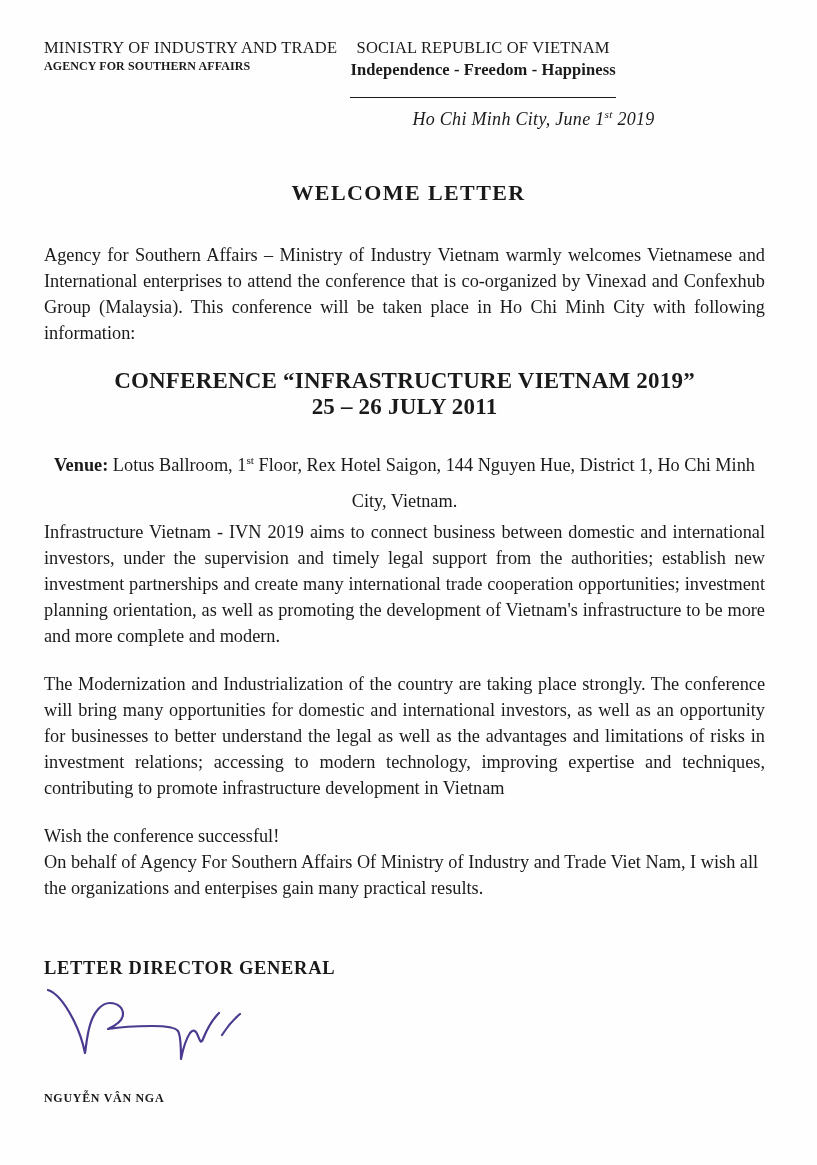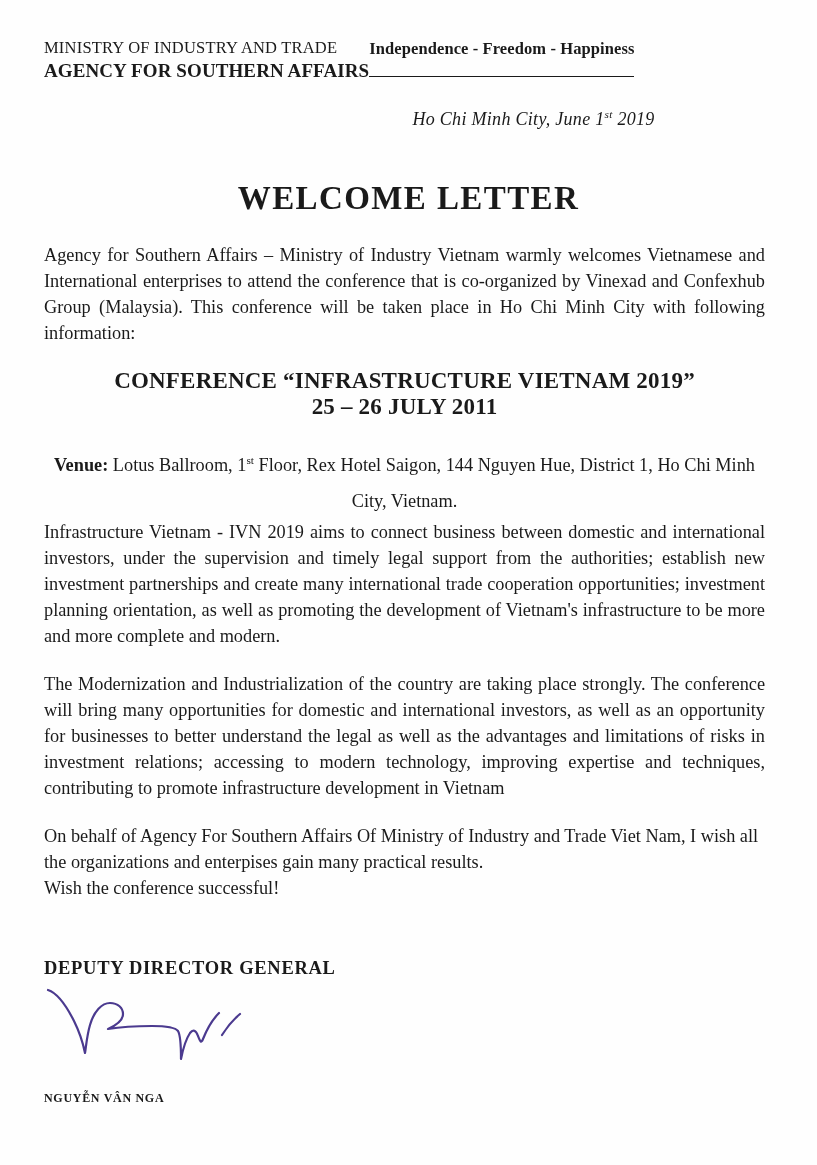--- a/index.html
+++ b/index.html
@@ -46,21 +46,21 @@
     box-sizing: border-box;
     text-align: center;
   }
   .lh-line1 {
     font-size: 16.5px;
     letter-spacing: 0.2px;
     line-height: 1.25;
     white-space: nowrap;
   }
   .lh-line2 {
-    font-size: 19px;
+    font-size: 12px;
     font-weight: bold;
     letter-spacing: 0.1px;
     line-height: 1.3;
     white-space: nowrap;
   }
   .lh-right .lh-line2 {
     display: inline-block;
     border-bottom: 1.6px solid #1a1a1a;
     padding-bottom: 17px;
     font-size: 16.5px;
@@ -85,21 +85,21 @@
     font-style: italic;
   }
 
   
   .doc-title {
     position: absolute;
     top: 180px;
     left: 0;
     width: 817px;
     text-align: center;
-    font-size: 33px;
+    font-size: 22px;
     font-weight: bold;
     letter-spacing: 1.4px;
   }
 
   
   .body-block {
     position: absolute;
     top: 242px;
     left: 44px;
     width: 721px;
@@ -162,20 +162,21 @@
 <body>
 
 <div class="page">
 
   <div class="letterhead">
     <div class="lh-left">
       <div class="lh-line1">MINISTRY OF INDUSTRY AND TRADE</div>
       <div class="lh-line2">AGENCY FOR SOUTHERN AFFAIRS</div>
     </div>
     <div class="lh-right">
+      <div class="lh-line1">SOCIAL REPUBLIC OF VIETNAM</div>
       <div class="lh-line2">Independence - Freedom - Happiness</div>
     </div>
   </div>
 
   <div class="dateline"><span>Ho Chi Minh City, June 1</span><sup>st</sup><span> 2019</span></div>
 
   <div class="doc-title">WELCOME LETTER</div>
 
   <div class="body-block">
 
@@ -191,26 +192,26 @@
     <div class="venue"><b>Venue:</b><span> Lotus Ballroom, 1</span><sup>st</sup><span> Floor, Rex Hotel Saigon, 144 Nguyen Hue, District 1, Ho Chi Minh City, Vietnam.</span></div>
 
     <p class="para">Infrastructure Vietnam - IVN 2019 aims to connect business between domestic and international investors, under the supervision and timely legal support from the authorities; establish new investment partnerships and create many international trade cooperation opportunities; investment planning orientation, as well as promoting the development of Vietnam's infrastructure to be more and more complete and modern.</p>
 
     <div class="spacer-md"></div>
 
     <p class="para">The Modernization and Industrialization of the country are taking place strongly. The conference will bring many opportunities for domestic and international investors, as well as an opportunity for businesses to better understand the legal as well as the advantages and limitations of risks in investment relations; accessing to modern technology, improving expertise and techniques, contributing to promote infrastructure development in Vietnam</p>
 
     <div class="spacer-md"></div>
 
+    <p class="para left">Wish the conference successful!</p>
     <p class="para left">On behalf of Agency For Southern Affairs Of Ministry of Industry and Trade Viet Nam, I wish all the organizations and enterpises gain many practical results.</p>
-    <p class="para left">Wish the conference successful!</p>
   </div>
 
   <div class="sig-block">
-    <div class="sig-role">DEPUTY DIRECTOR GENERAL</div>
+    <div class="sig-role">LETTER DIRECTOR GENERAL</div>
     <div class="sig-mark">
       <svg viewBox="0 0 260 86" width="260" height="86" xmlns="http://www.w3.org/2000/svg" aria-hidden="true">
         <g fill="none" stroke="#4b3a8f" stroke-linecap="round" stroke-linejoin="round">
           <path d="M4 9 C 13 12, 22 24, 30 40 C 35 50, 39 62, 41 72 C 42 66, 43 54, 46 44 C 50 30, 58 22, 66 22 C 74 22, 79 27, 79 33 C 79 39, 73 44, 64 48 C 76 46, 92 45, 108 45 C 122 45, 131 46, 134 50 C 137 55, 137 66, 137 78 C 139 68, 142 58, 146 52 C 149 48, 152 49, 154 55 C 156 60, 157 63, 159 58 C 163 48, 169 38, 175 32" stroke-width="2.2"></path>
           <path d="M196 33 C 190 38, 183 46, 178 54" stroke-width="2.2"></path>
         </g>
       </svg>
     </div>
     <div class="sig-name">NGUYỄN VÂN NGA</div>
   </div>

